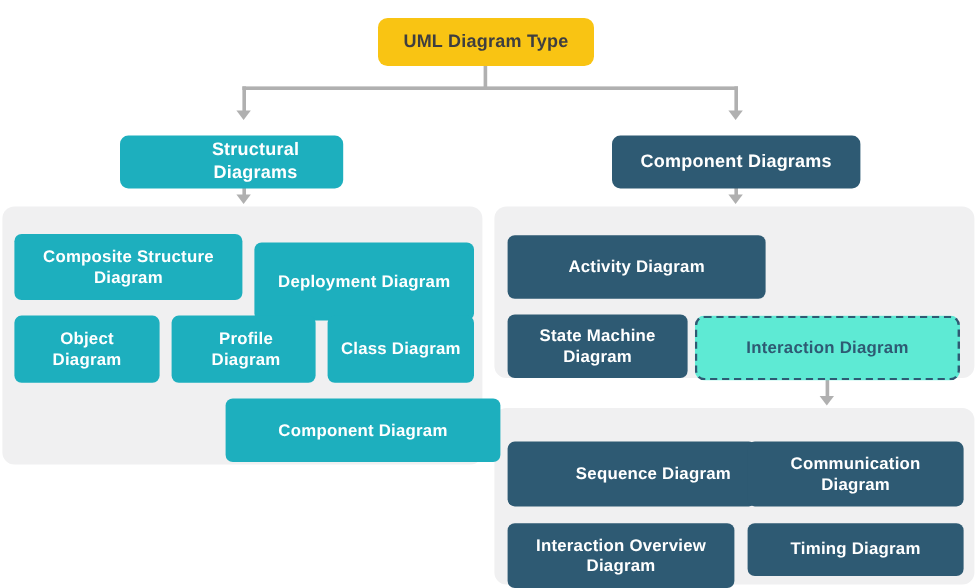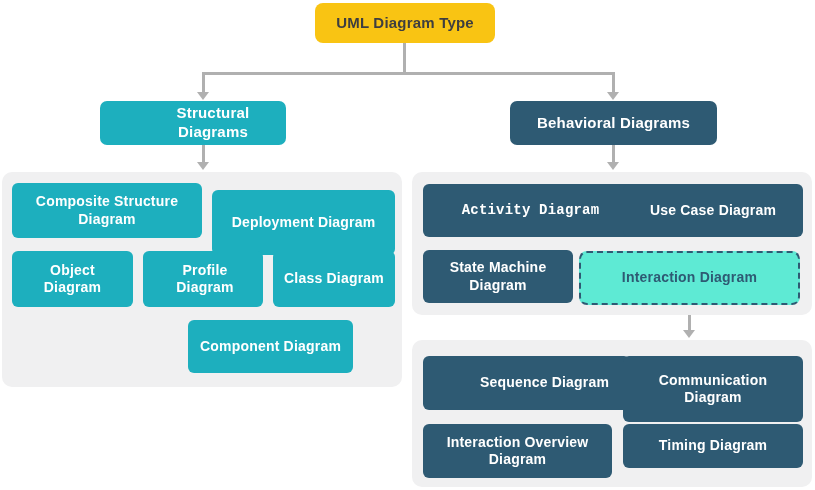--- a/index.html
+++ b/index.html
@@ -20,20 +20,21 @@
     display:flex;align-items:center;justify-content:center;
     text-align:center;
     font-weight:bold;
     font-size:14px;
     line-height:1.25;
     color:var(--node-text,#ffffff);
     border-radius:6px;
     box-sizing:border-box;
     padding:4px 8px;
     letter-spacing:.2px;
+    margin-top:12px;
   }
   .root-node{
     background:var(--root-fill,#F9C413);
     color:var(--root-text,#3E3E40);
     border-radius:8px;
     font-size:15px;
   }
   .branch-node{font-size:15px;border-radius:7px;}
   .teal{background:var(--structural-fill,#1DAFBE);}
   .slate{background:var(--behavioral-fill,#2E5A73);}
@@ -76,32 +77,31 @@
   <div class="vline" style="left:688px;top:306px;height:25px;"></div>
   <div class="arrowhead" style="left:683px;top:330px;"></div>
 
   <div class="group" style="left:2px;top:172px;width:400px;height:215px;"></div>
   <div class="group" style="left:412px;top:172px;width:400px;height:143px;"></div>
   <div class="group" style="left:412px;top:340px;width:400px;height:147px;"></div>
 
   <div class="node root-node" style="left:315px;top:3px;width:180px;height:40px;">UML Diagram Type</div>
 
   <div class="node branch-node teal" style="left:100px;top:101px;width:186px;height:44px;padding-left:48px;">Structural Diagrams</div>
-  <div class="node branch-node slate" style="left:510px;top:101px;width:207px;height:44px;">Behavioral Diagrams</div>
+  <div class="node branch-node slate" style="left:510px;top:101px;width:207px;height:44px;">Component Diagrams</div>
 
   <div class="node teal" style="left:12px;top:183px;width:190px;height:55px;">Composite Structure Diagram</div>
   <div class="node teal" style="left:212px;top:190px;width:183px;height:65px;text-align:center;">Deployment Diagram</div>
   <div class="node teal" style="left:12px;top:251px;width:121px;height:56px;">Object Diagram</div>
   <div class="node teal" style="left:143px;top:251px;width:120px;height:56px;padding-left:12px;">Profile Diagram</div>
   <div class="node teal" style="left:273px;top:251px;width:122px;height:56px;">Class Diagram</div>
-  <div class="node teal" style="left:188px;top:320px;width:165px;height:53px;">Component Diagram</div>
+  <div class="node teal" style="left:188px;top:320px;width:229px;height:53px;">Component Diagram</div>
 
-  <div class="node slate" style="left:423px;top:184px;width:215px;height:53px;font-family:Liberation Mono, monospace;">Activity Diagram</div>
-  <div class="node slate" style="left:623px;top:184px;width:180px;height:53px;">Use Case Diagram</div>
+  <div class="node slate" style="left:423px;top:184px;width:215px;height:53px;">Activity Diagram</div>
   <div class="node slate" style="left:423px;top:250px;width:150px;height:53px;">State Machine Diagram</div>
   <div class="node dashed" style="left:579px;top:251px;width:221px;height:54px;">Interaction Diagram</div>
 
   <div class="node slate" style="left:423px;top:356px;width:207px;height:54px;padding-left:44px;">Sequence Diagram</div>
-  <div class="node slate" style="left:623px;top:356px;width:180px;height:66px;">Communication Diagram</div>
+  <div class="node slate" style="left:623px;top:356px;width:180px;height:54px;">Communication Diagram</div>
   <div class="node slate" style="left:423px;top:424px;width:189px;height:54px;">Interaction Overview Diagram</div>
   <div class="node slate" style="left:623px;top:424px;width:180px;height:44px;">Timing Diagram</div>
 
 </div>
 
 </body></html>

